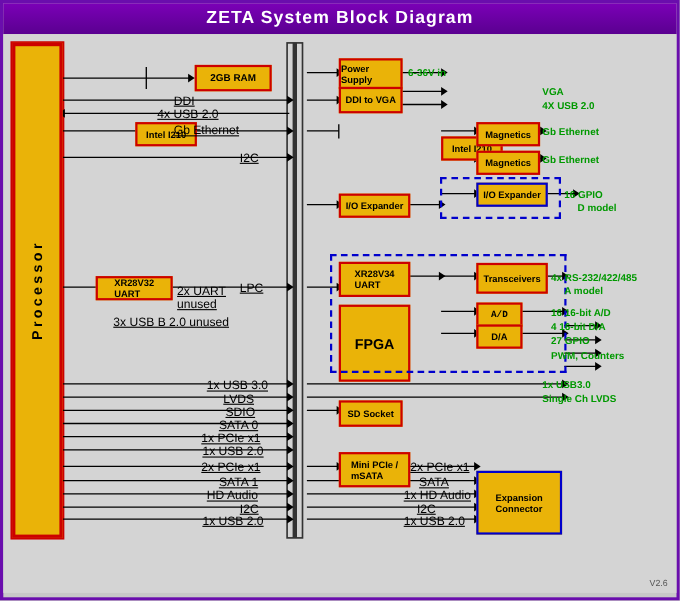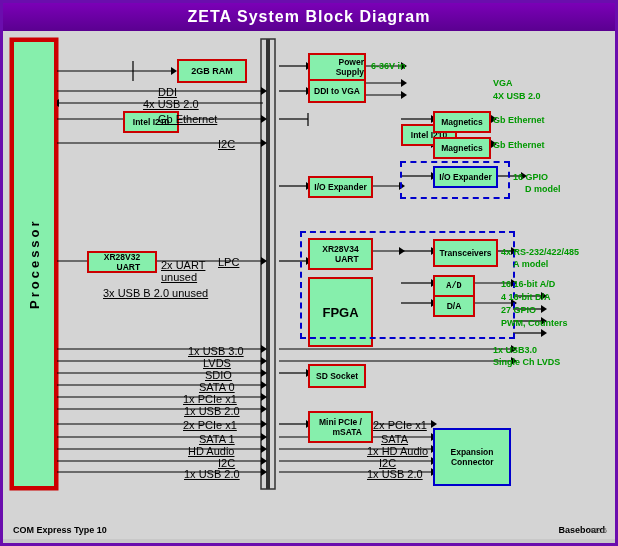--- a/index.html
+++ b/index.html
@@ -59,25 +59,25 @@
       position: absolute;
       top: 0; left: 0;
       width: 100%;
       height: 100%;
     }
 
     
     .box {
       position: absolute;
       border: 2px solid #cc0000;
-      background: #86efac;
+      background: #eab308;
       display: flex;
       align-items: center;
       justify-content: center;
-      text-align: right;
+      text-align: left;
       font-weight: bold;
       font-size: 9.5px;
       color: #000;
     }
     .box.blue-border {
       border-color: #0000cc;
     }
     .box.processor {
       border: 3px solid #cc0000;
       font-size: 13px;
@@ -412,20 +412,16 @@
     <span class="label-black" style="left:185px; top:414px;">HD Audio</span>
     <span class="label-black" style="left:215px; top:426px;">I2C</span>
     <span class="label-black" style="left:181px; top:437px;">1x USB 2.0</span>
 
     <span class="label-black" style="left:370px; top:388px;">2x PCIe x1</span>
     <span class="label-black" style="left:378px; top:402px;">SATA</span>
     <span class="label-black" style="left:364px; top:414px;">1x HD Audio</span>
     <span class="label-black" style="left:376px; top:426px;">I2C</span>
     <span class="label-black" style="left:364px; top:437px;">1x USB 2.0</span>
 
-    <div class="bottom-labels">
-      <span>COM Express Type 10</span>
-      <span>Baseboard</span>
-    </div>
     <span class="version">V2.6</span>
 
   </div>
 </div>
 
 </body></html>

